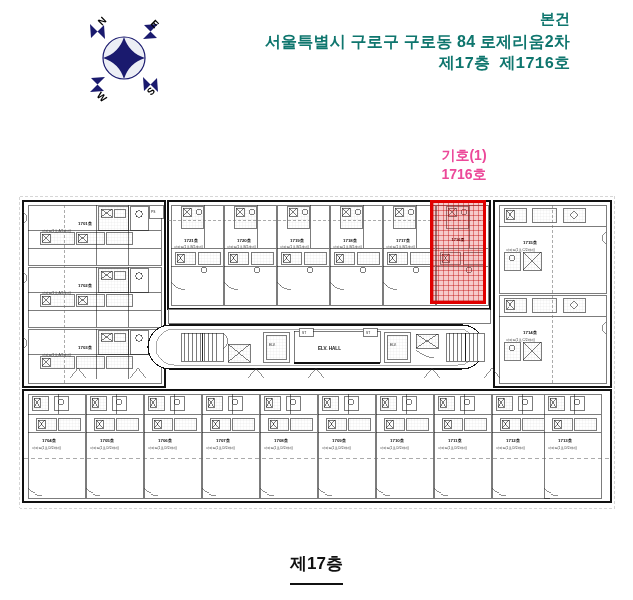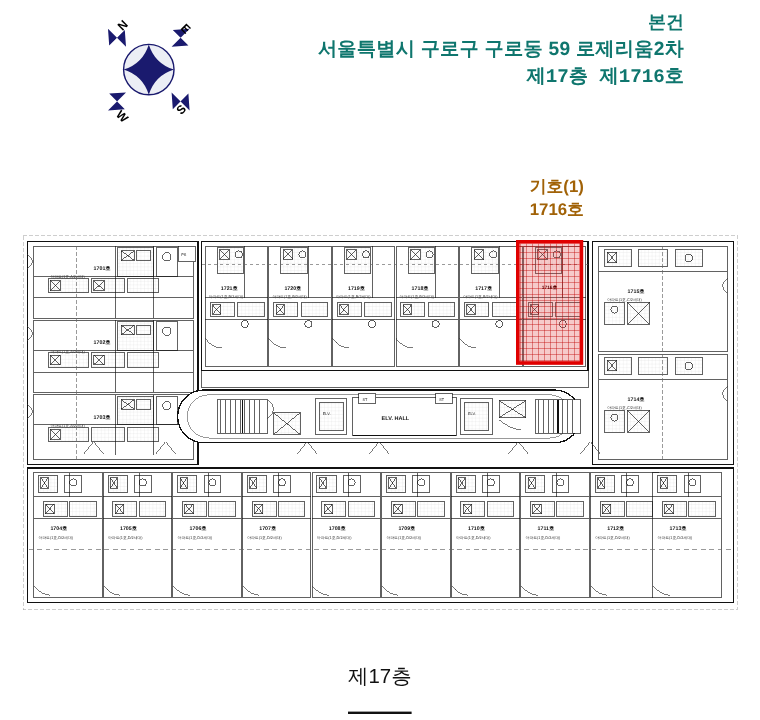--- a/index.html
+++ b/index.html
@@ -42,21 +42,21 @@
   #header .l2 { font-size: 16px; letter-spacing: 0.2px; }
   #header .l3 { font-size: 16px; font-family: Liberation Mono, monospace; }
 
   
   #callout {
     position: absolute;
     left: 404px;
     top: 146px;
     width: 120px;
     text-align: center;
-    color: #a16207;
+    color: #ec4899;
     font-weight: bold;
     font-size: 14px;
     line-height: 1.35;
   }
 
   
   #plan {
     position: absolute;
     left: 18px;
     top: 192px;
@@ -93,24 +93,24 @@
   
   #footer {
     position: absolute;
     left: 0;
     top: 552px;
     width: 633px;
     text-align: center;
   }
   #footer .cap {
     font-size: 17px;
-    font-weight: normal;
+    font-weight: bold;
     color: #111;
     border-bottom: 2px solid #111;
-    padding-bottom: 18px;
+    padding-bottom: 8px;
     display: inline-block;
   }
 
   
   .ulabel { font-size: 4.4px; fill: #111; font-weight: bold; font-family: "Liberation Sans", sans-serif; }
   .usub   { font-size: 3.2px; fill: #333; font-family: "Liberation Sans", sans-serif; }
   .corelabel { font-size: 4.6px; fill: #111; font-weight: bold; font-family: "Liberation Sans", sans-serif; }
   .minilabel { font-size: 3.2px; fill: #111; font-family: "Liberation Sans", sans-serif; }
 </style>
 </head>
@@ -132,21 +132,21 @@
     </g>
     <text x="24" y="14" font-size="10" font-weight="bold" fill="#000" transform="rotate(-45 24 14)" font-family="Liberation Sans, sans-serif">N</text>
     <text x="72" y="12" font-size="10" font-weight="bold" fill="#000" transform="rotate(45 72 12)" font-family="Liberation Sans, sans-serif">E</text>
     <text x="73" y="84" font-size="10" font-weight="bold" fill="#000" transform="rotate(-45 73 84)" font-family="Liberation Sans, sans-serif">S</text>
     <text x="18" y="84" font-size="10" font-weight="bold" fill="#000" transform="rotate(45 18 84)" font-family="Liberation Sans, sans-serif">W</text>
   </svg>
 </div>
 
 <div id="header">
   <div class="line l1">본건</div>
-  <div class="line l2">서울특별시  구로구  구로동  59  로제리움2차</div>
+  <div class="line l2">서울특별시  구로구  구로동  84  로제리움2차</div>
   <div class="line l3">제17층  제1716호</div>
 </div>
 
 <div id="callout">
   <div>기호(1)</div>
   <div>1716호</div>
 </div>
 
 <div id="plan">
 <svg width="598" height="322" viewBox="0 0 598 322">

